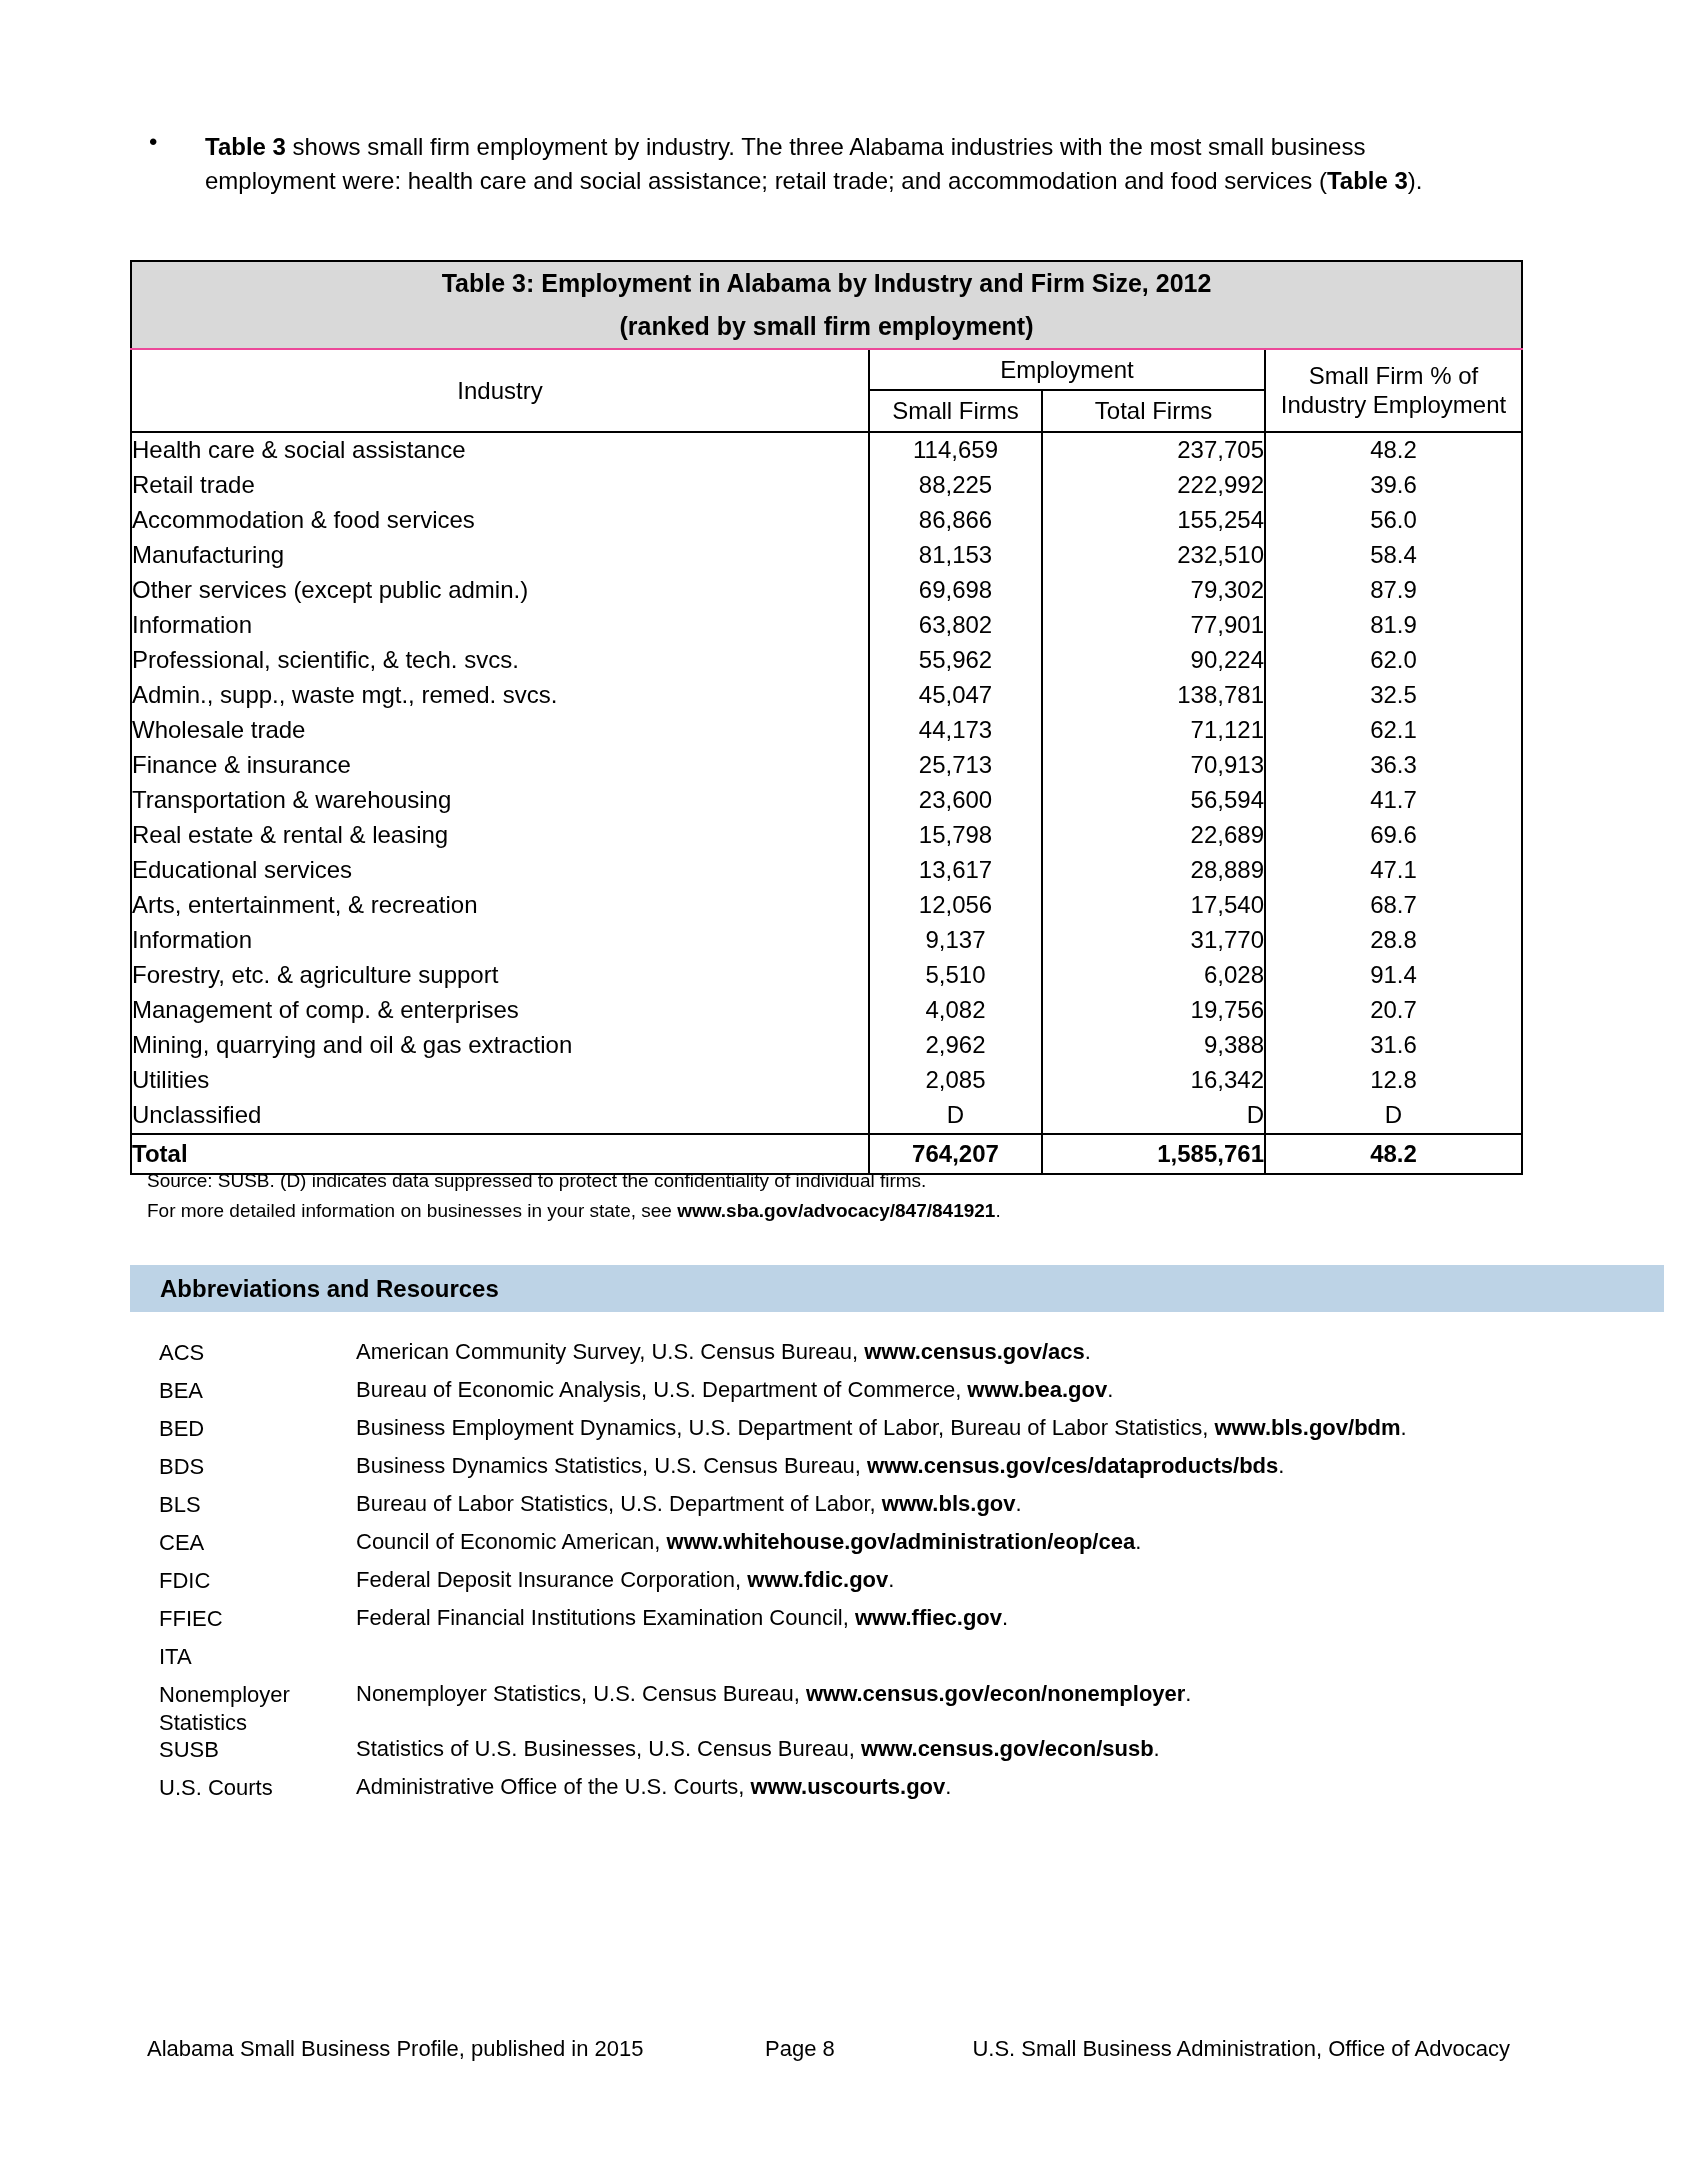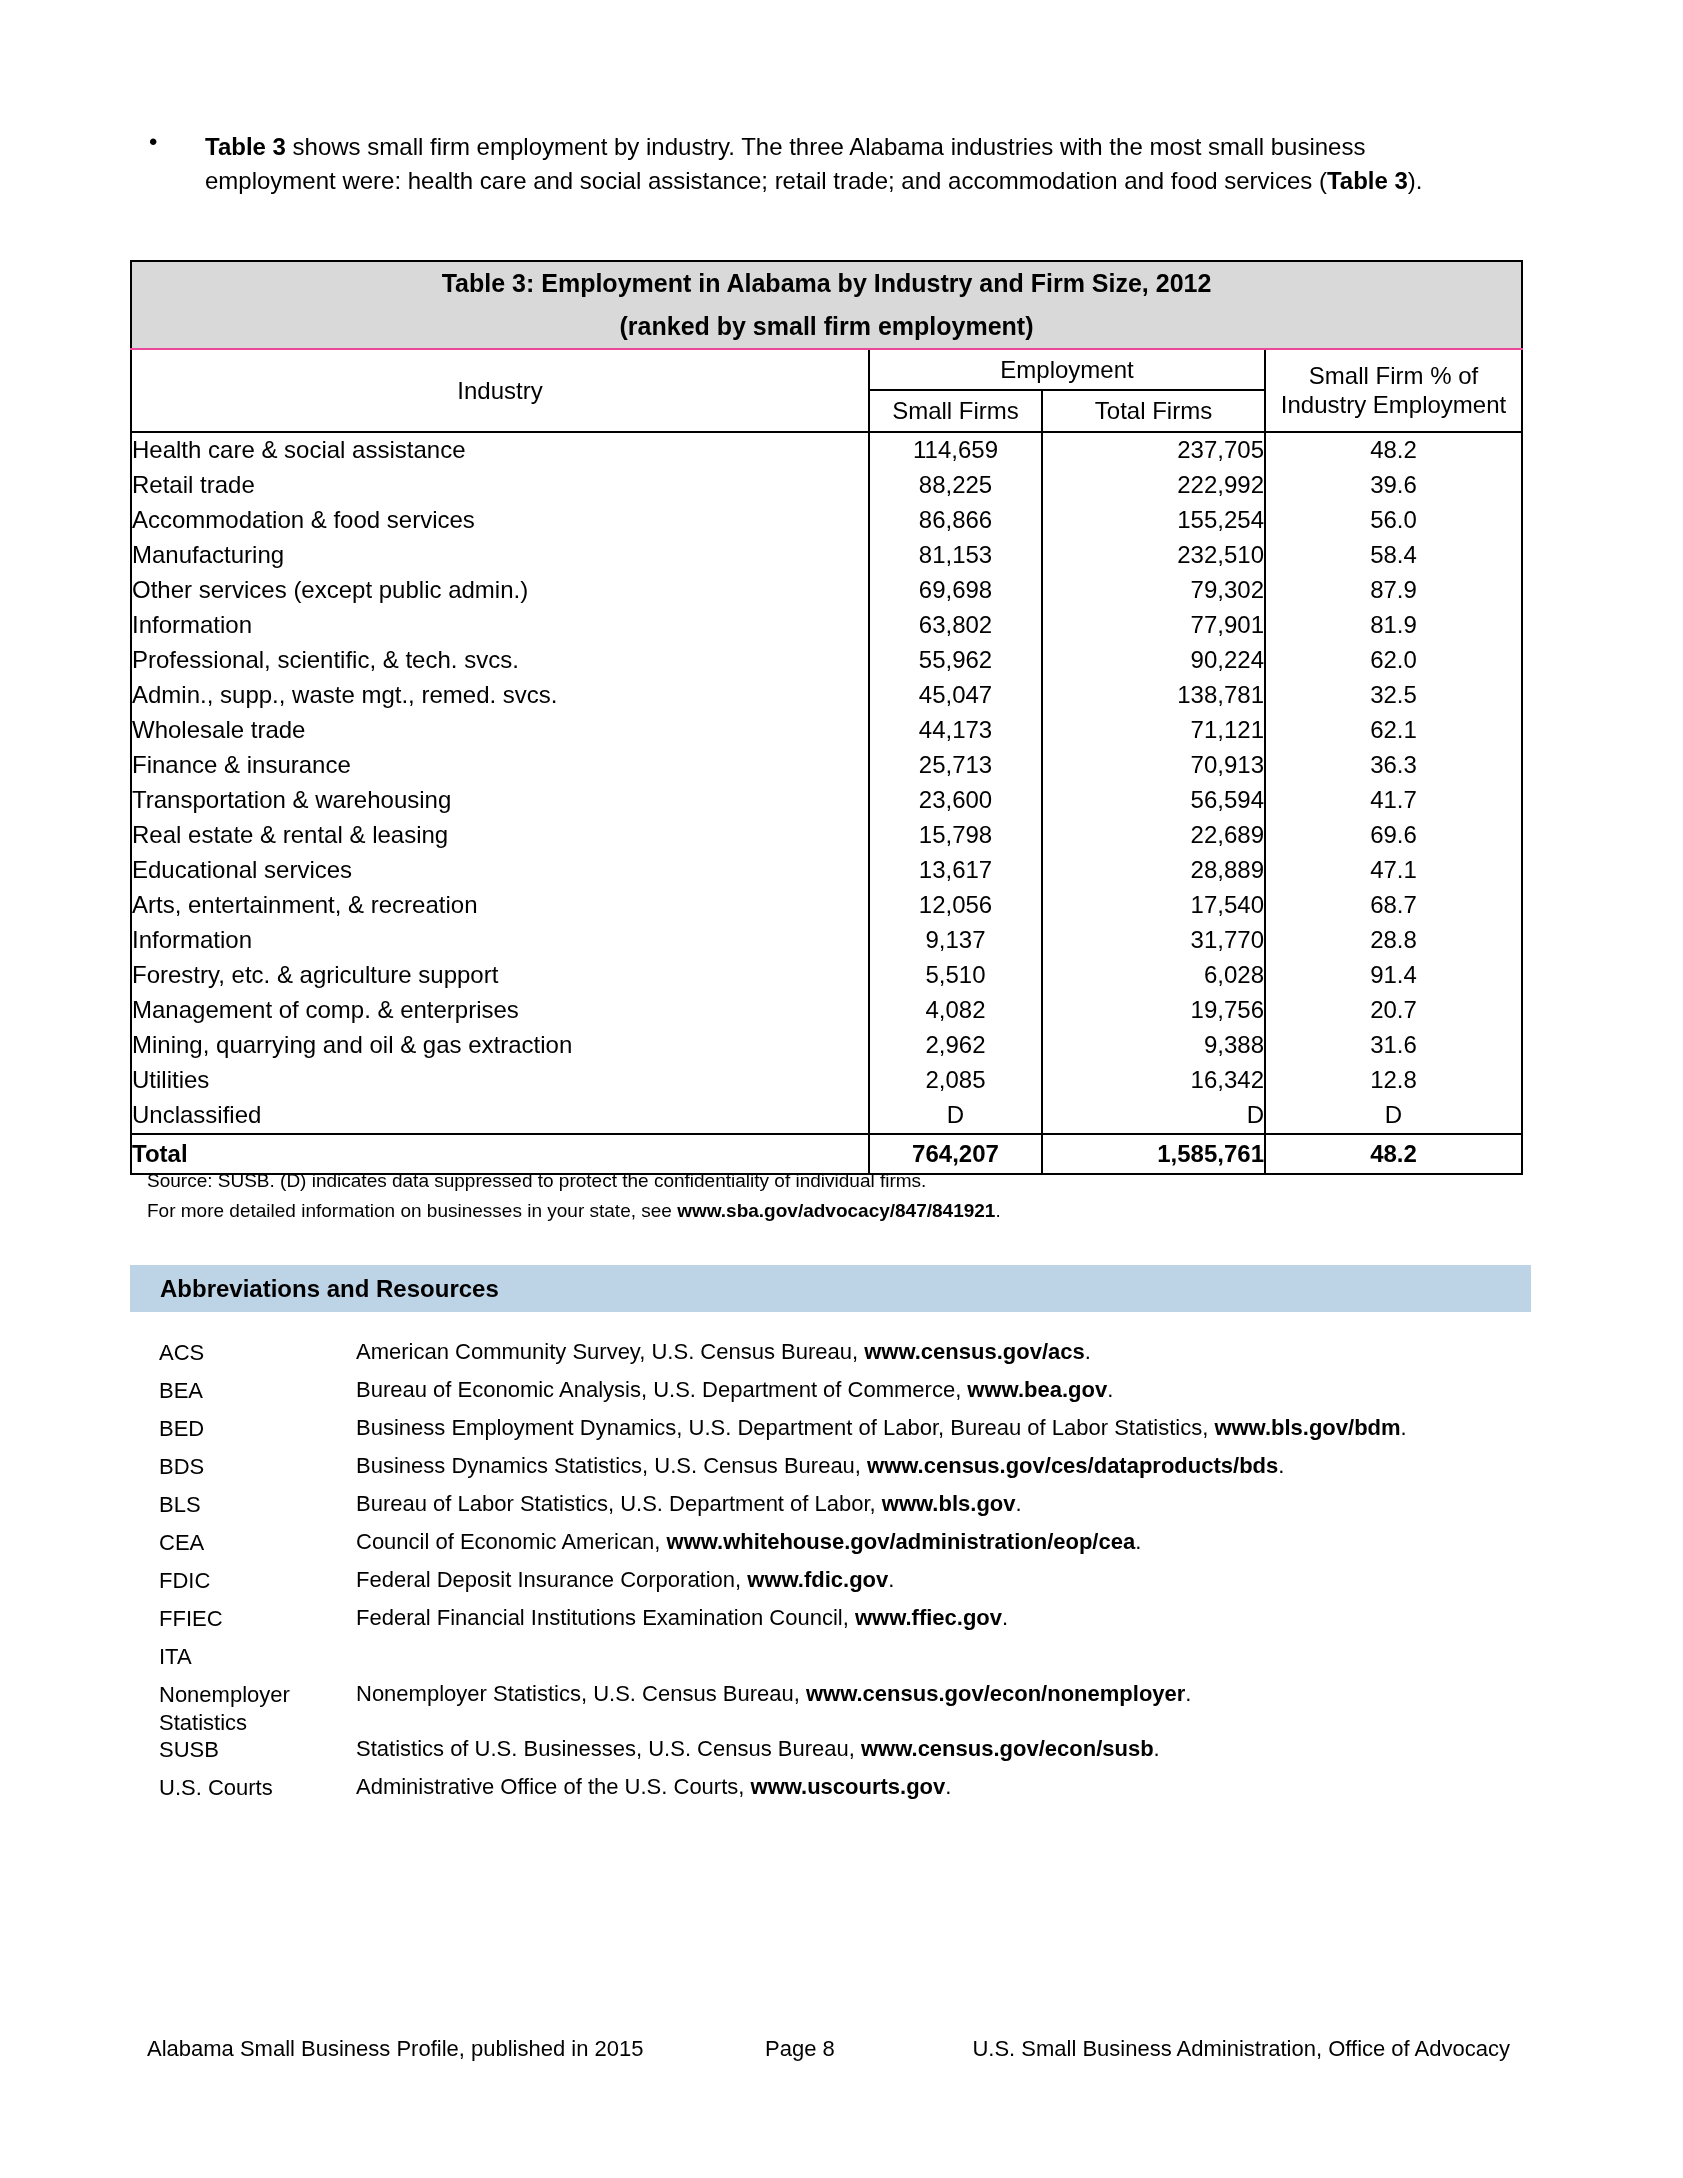--- a/index.html
+++ b/index.html
@@ -45,21 +45,21 @@
   .t3 tfoot td { font-weight: bold; border-top: 2px solid #000; height: 38px; }
 
   
   .note { position: absolute; left: 147px; font-size: 19px; }
   .note b { font-weight: bold; }
   .note-1 { top: 1170px; }
   .note-2 { top: 1200px; }
 
   
   .section-bar {
-    position: absolute; left: 130px; top: 1265px; width: 1401px; height: 47px;
+    position: absolute; left: 130px; top: 1265px; width: 1534px; height: 47px;
     background: var(--bar-bg, #bdd3e6);
     display: flex; align-items: center;
     box-sizing: border-box; padding-left: 30px;
     font-size: 24px; font-weight: bold;
   }
   .abbr-list { position: absolute; left: 159px; top: 1339px; width: 1386px; font-size: 22px; }
   .abbr-row { display: flex; min-height: 38px; }
   .abbr-term { flex: 0 0 197px; line-height: 1.25; }
   .abbr-desc { white-space: nowrap; }
   .abbr-desc b { font-weight: bold; }

